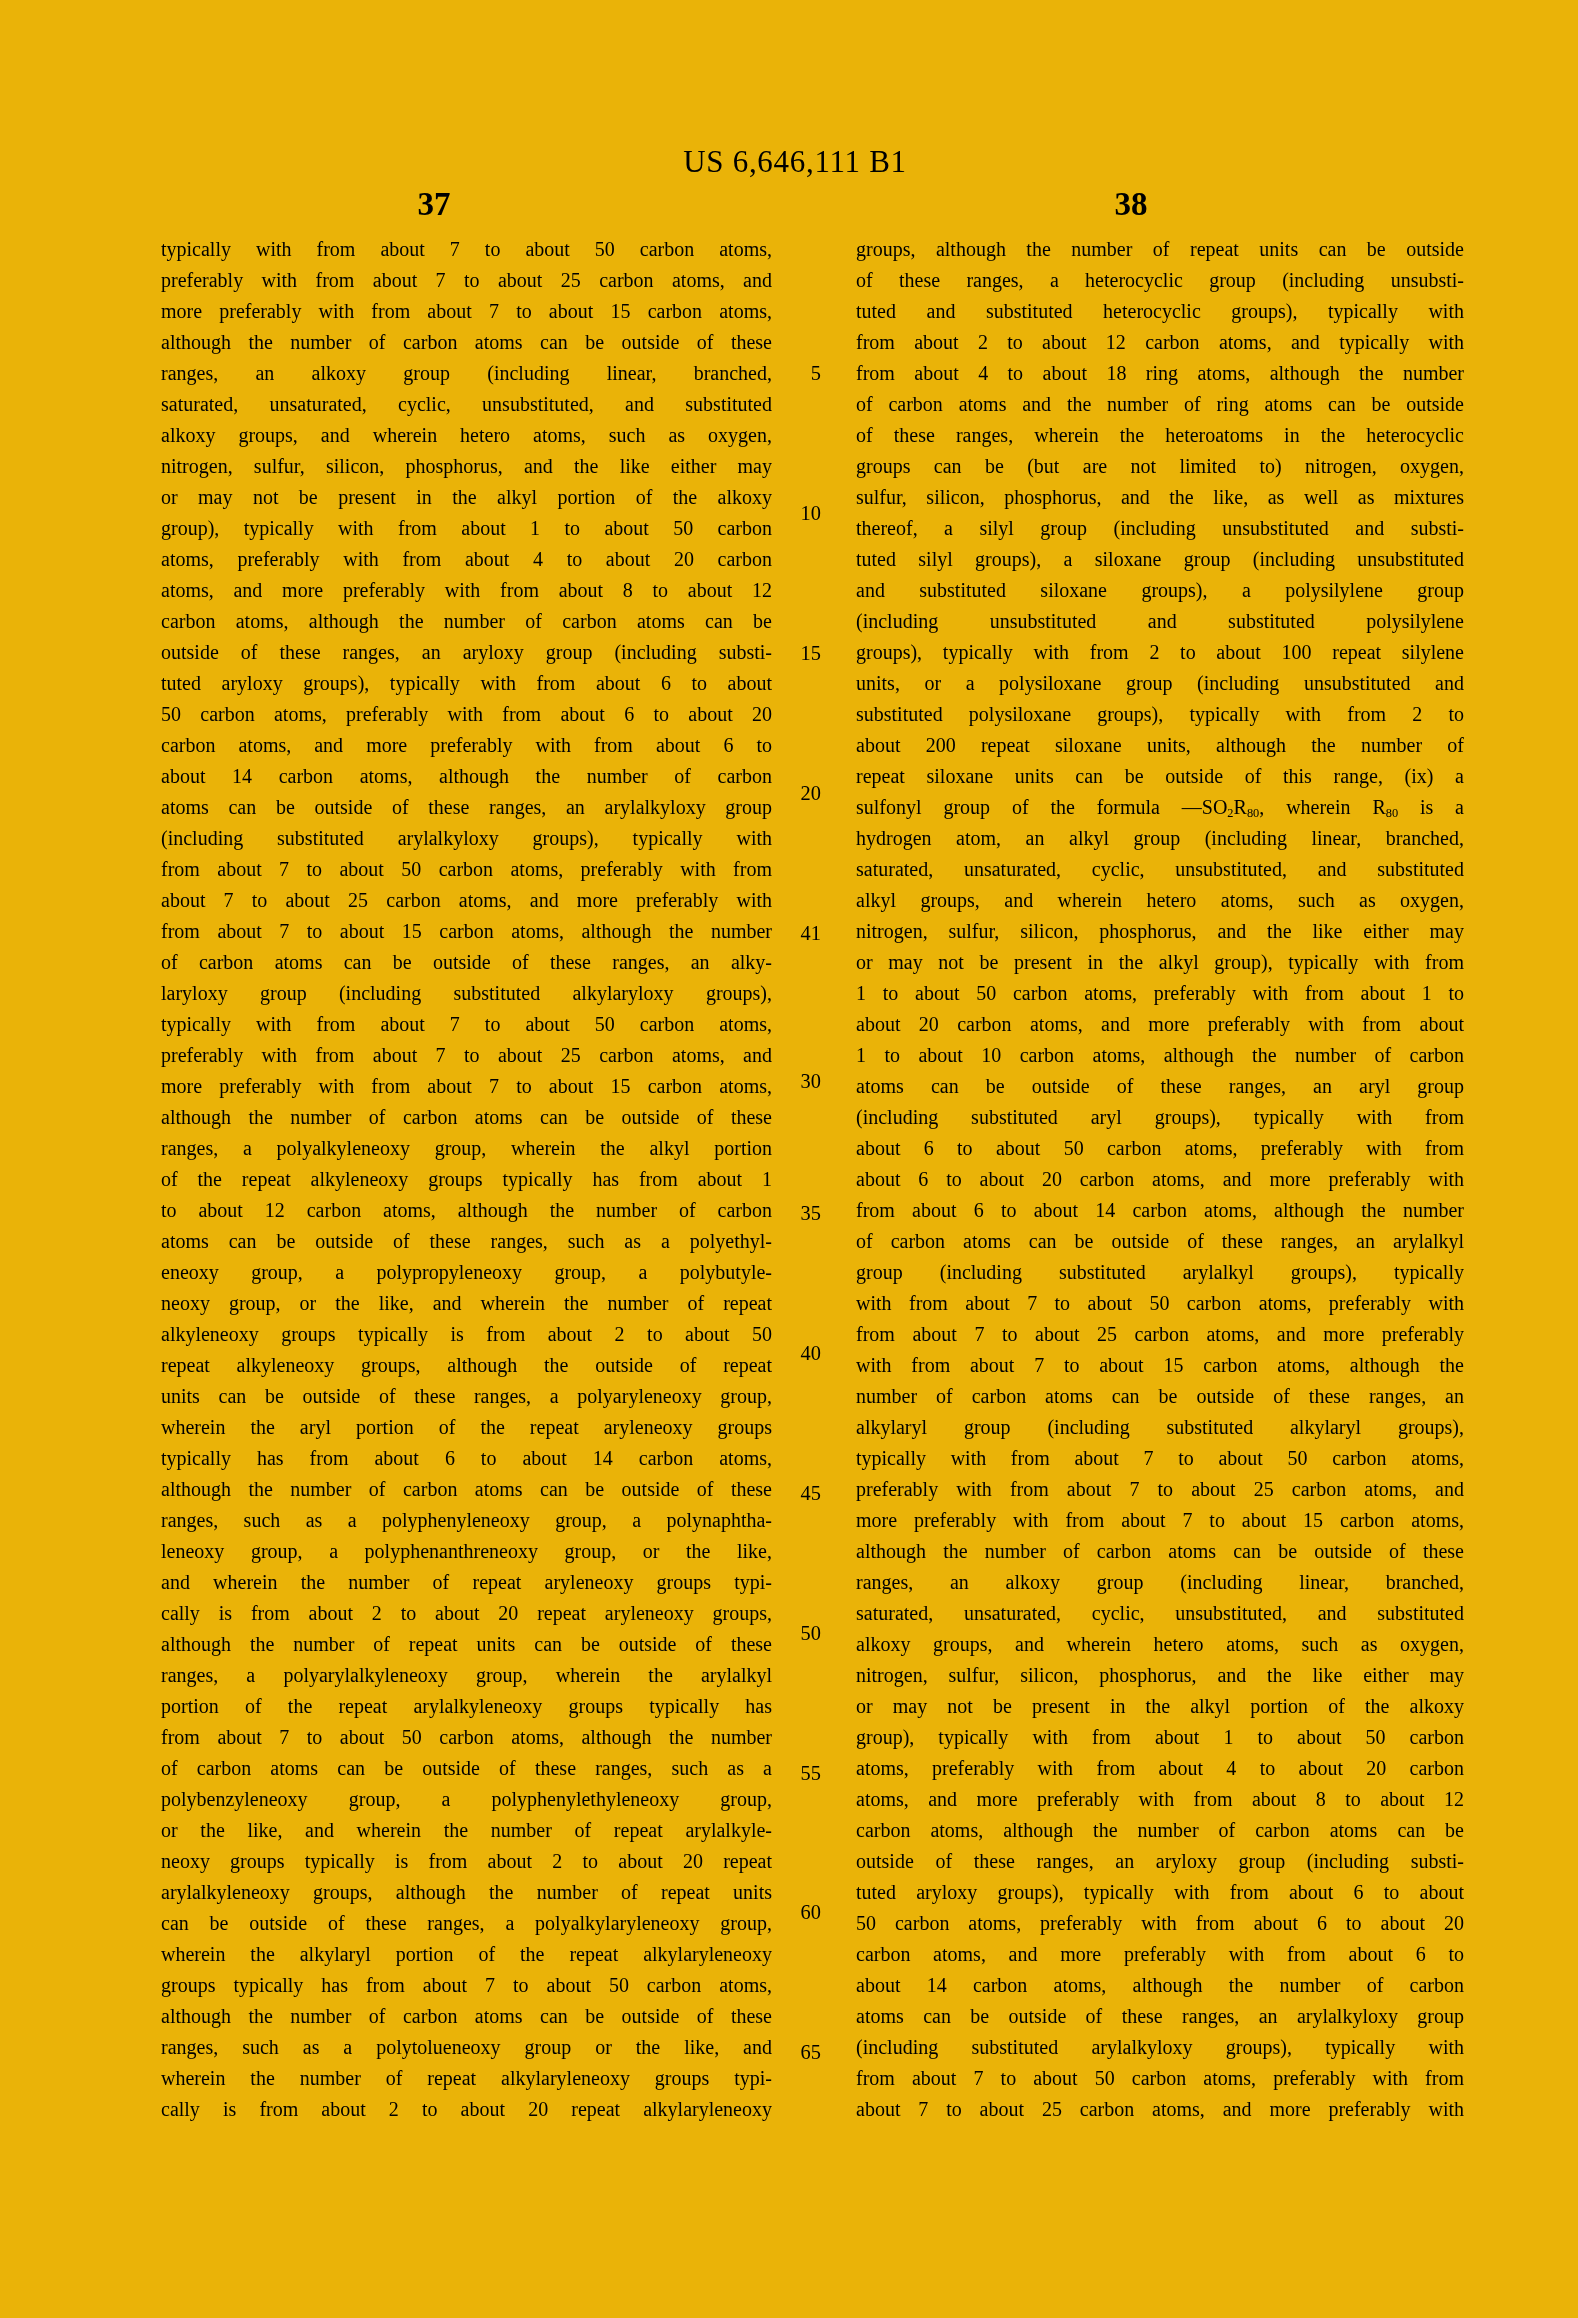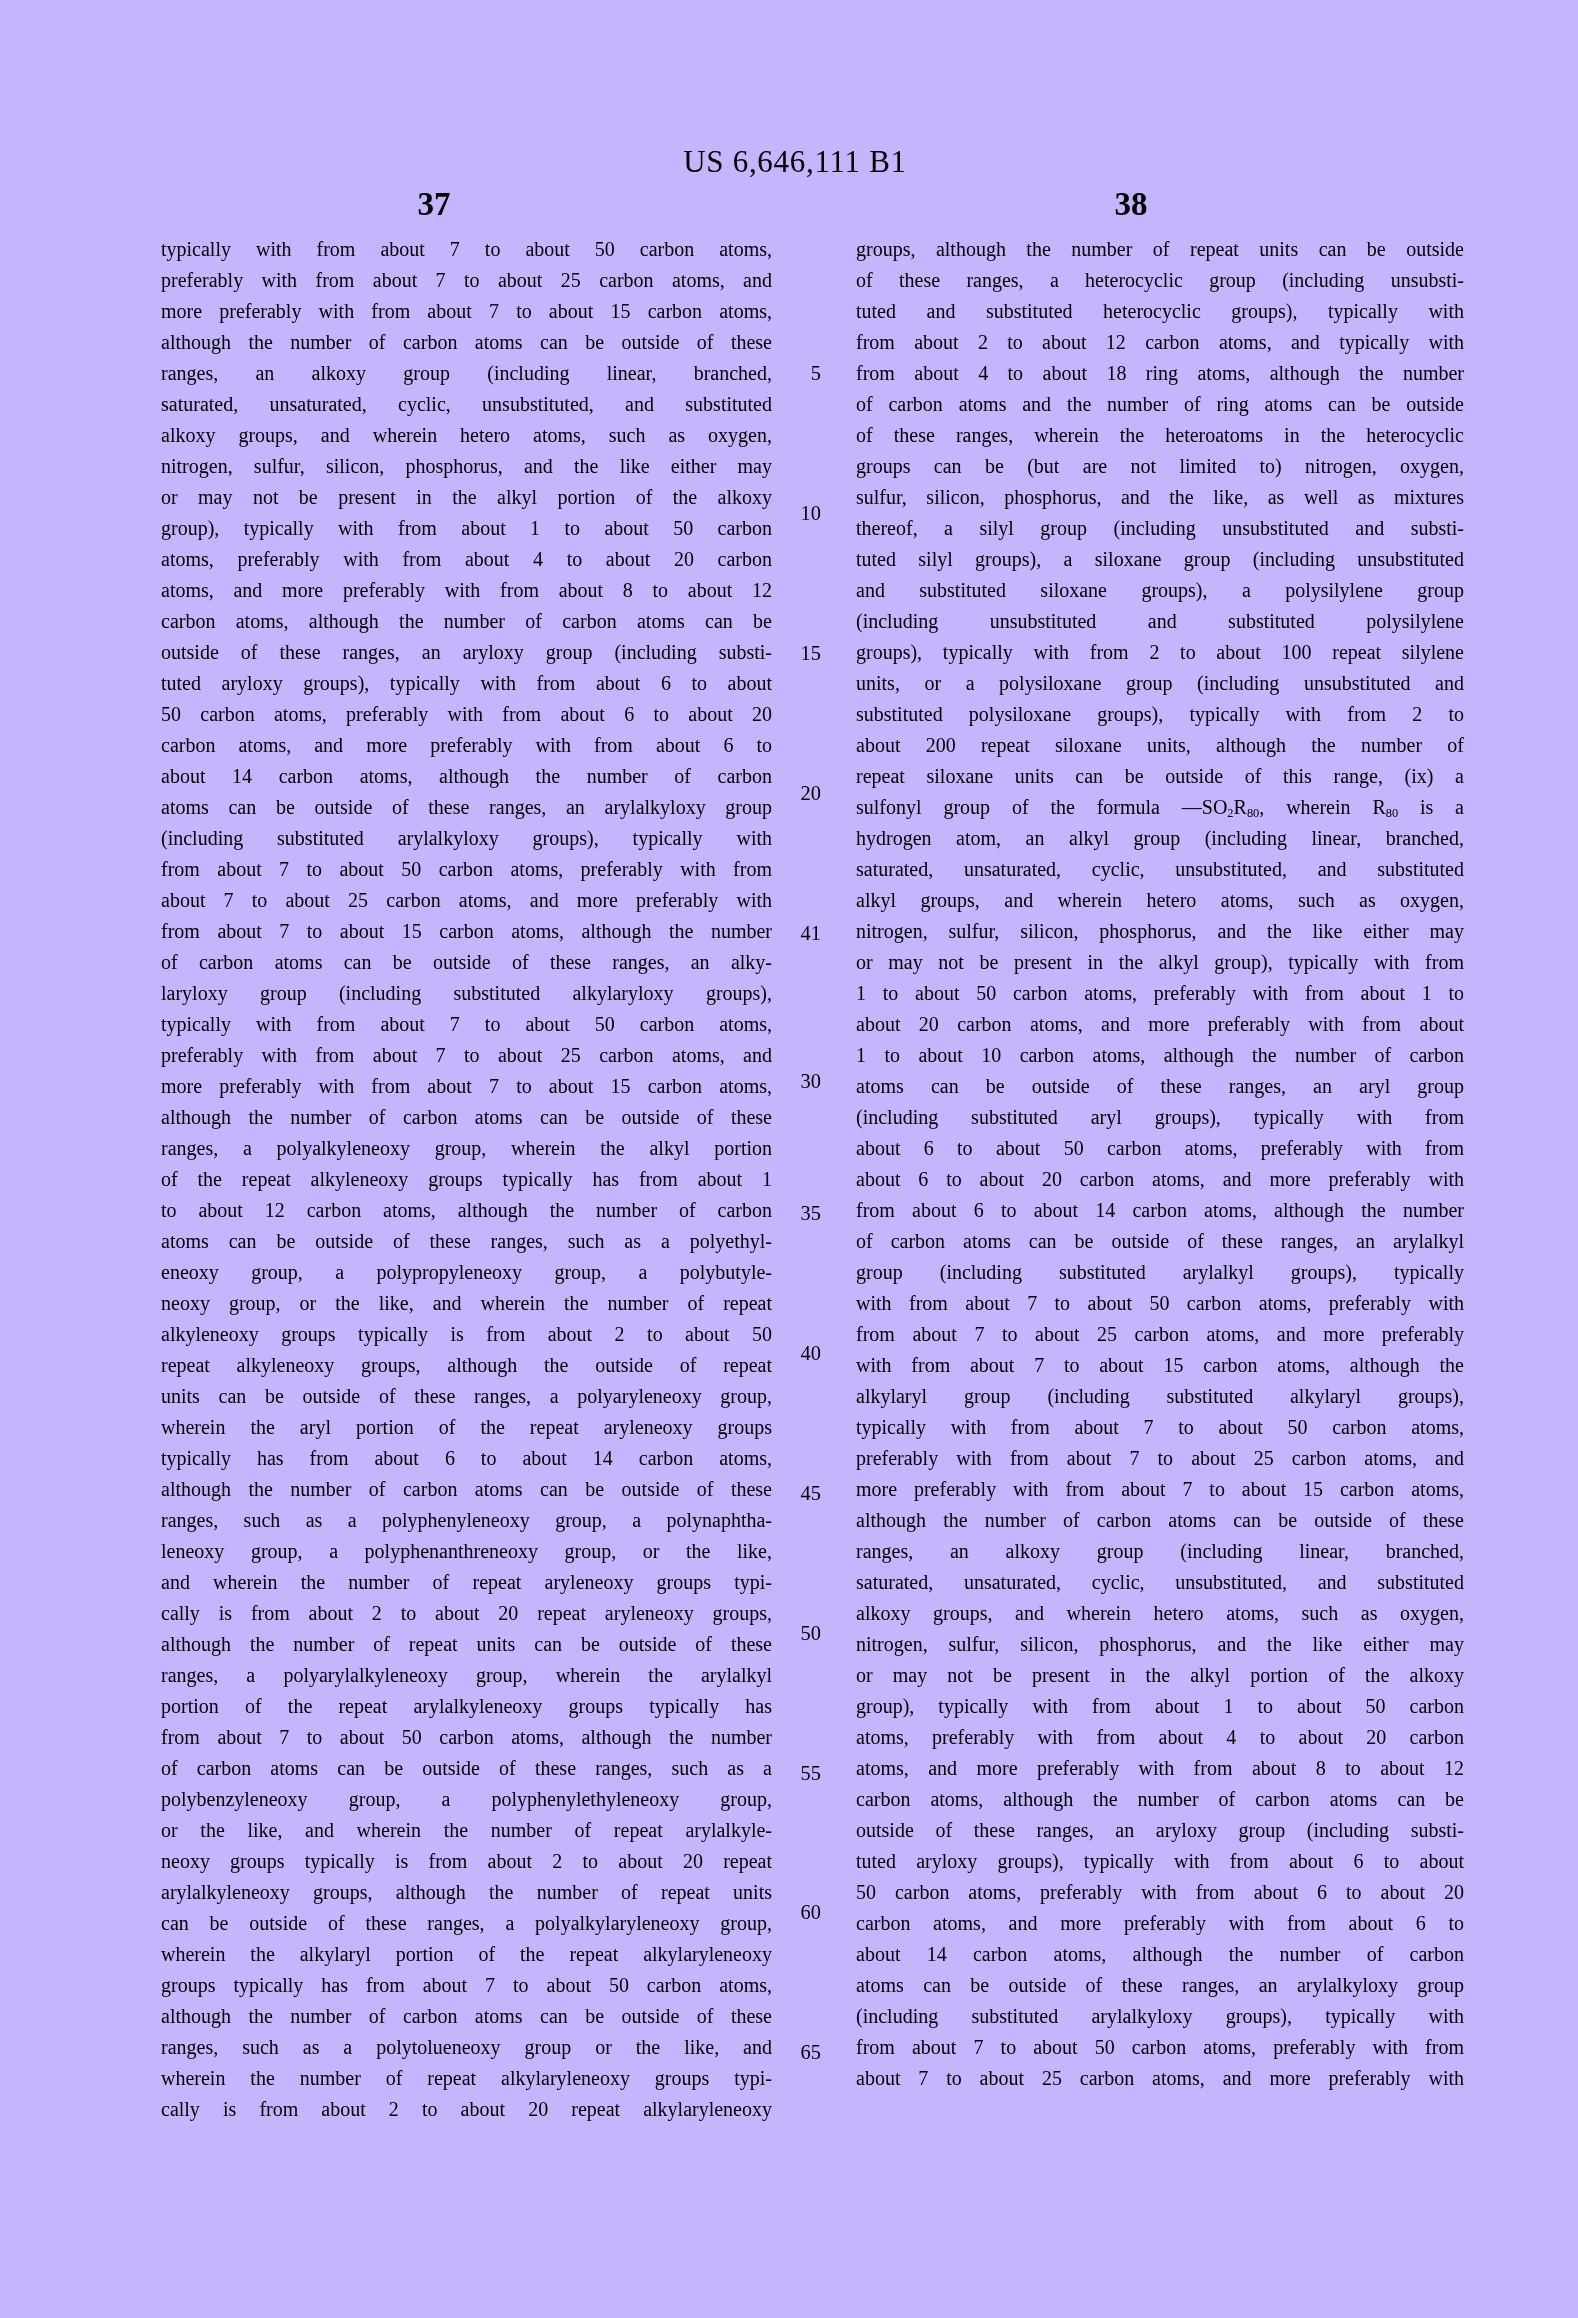--- a/index.html
+++ b/index.html
@@ -1,20 +1,20 @@
 <!DOCTYPE html>
 <html style="font-size:11px"><head>
 <meta charset="utf-8">
 <style>
   html,body{margin:0;padding:0;background:#ffffff;}
   .page{
     position:relative;
     width:1578px;
     height:2319px;
-    background:#c4b5fd;
+    background:#eab308;
     color:#000;
     font-family:"Liberation Serif", serif;
     overflow:hidden;
   }
   .header-title{
     position:absolute;
     top:144px;
     left:795px;
     transform:translateX(-50%);
     font-size:31px;
@@ -170,20 +170,21 @@
       <div class="line">atoms can be outside of these ranges, an aryl group</div>
       <div class="line">(including substituted aryl groups), typically with from</div>
       <div class="line">about 6 to about 50 carbon atoms, preferably with from</div>
       <div class="line">about 6 to about 20 carbon atoms, and more preferably with</div>
       <div class="line">from about 6 to about 14 carbon atoms, although the number</div>
       <div class="line">of carbon atoms can be outside of these ranges, an arylalkyl</div>
       <div class="line">group (including substituted arylalkyl groups), typically</div>
       <div class="line">with from about 7 to about 50 carbon atoms, preferably with</div>
       <div class="line">from about 7 to about 25 carbon atoms, and more preferably</div>
       <div class="line">with from about 7 to about 15 carbon atoms, although the</div>
+      <div class="line">number of carbon atoms can be outside of these ranges, an</div>
       <div class="line">alkylaryl group (including substituted alkylaryl groups),</div>
       <div class="line">typically with from about 7 to about 50 carbon atoms,</div>
       <div class="line">preferably with from about 7 to about 25 carbon atoms, and</div>
       <div class="line">more preferably with from about 7 to about 15 carbon atoms,</div>
       <div class="line">although the number of carbon atoms can be outside of these</div>
       <div class="line">ranges, an alkoxy group (including linear, branched,</div>
       <div class="line">saturated, unsaturated, cyclic, unsubstituted, and substituted</div>
       <div class="line">alkoxy groups, and wherein hetero atoms, such as oxygen,</div>
       <div class="line">nitrogen, sulfur, silicon, phosphorus, and the like either may</div>
       <div class="line">or may not be present in the alkyl portion of the alkoxy</div>

